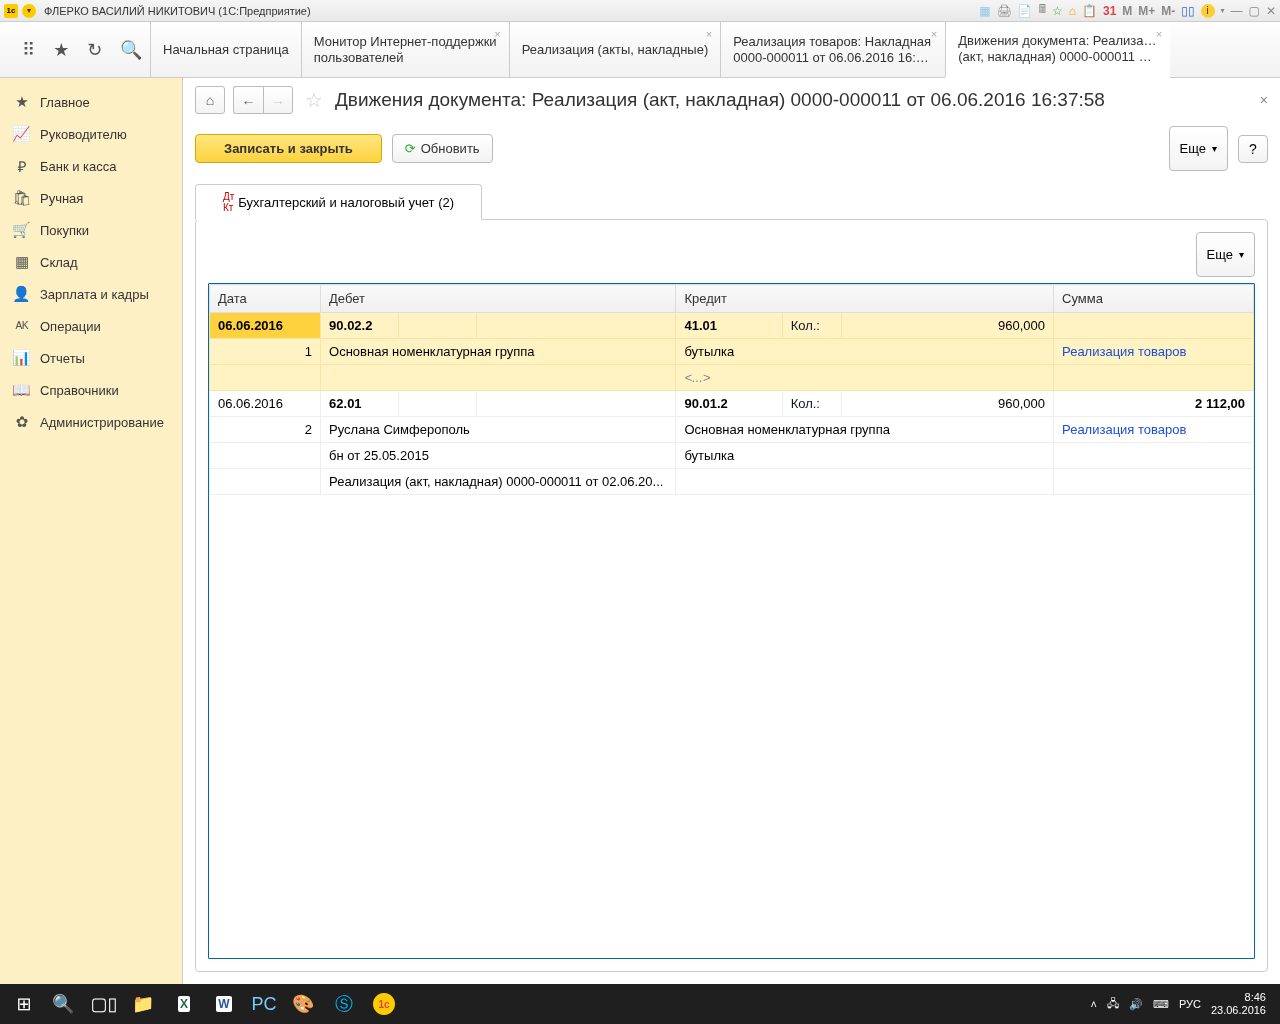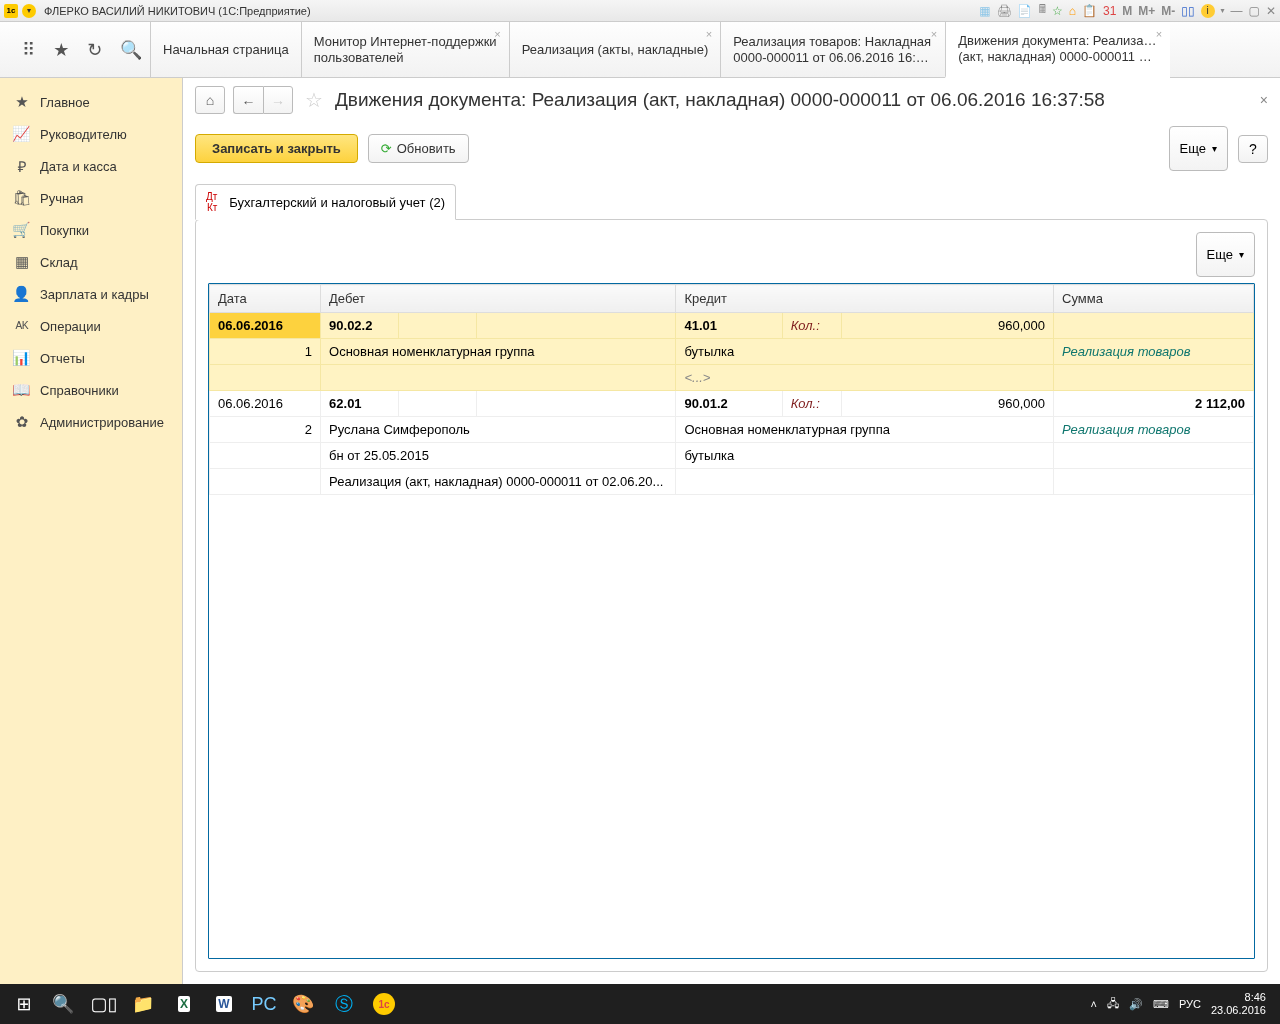--- a/index.html
+++ b/index.html
@@ -36,52 +36,52 @@
   .content-header { display:flex; align-items:center; gap: 8px; padding: 8px 12px; position:relative;}
   .btn-sq { width:30px; height:28px; border:1px solid #bbb; border-radius:3px; background:linear-gradient(#fff,#f3f3f3); display:flex; align-items:center; justify-content:center; font-size:14px; color:#555; cursor:pointer; }
   .btn-group { display:flex; }
   .btn-group .btn-sq:first-child { border-radius: 3px 0 0 3px; border-right:none; }
   .btn-group .btn-sq:last-child { border-radius: 0 3px 3px 0; }
   .star-icon { font-size: 20px; color:#ccc; padding: 0 4px;}
   .page-title { font-size: 19px; color:#333; flex:1; white-space: nowrap;}
   .close-page { font-size: 14px; color:#888; cursor:pointer;}
 
   .cmd-bar { display:flex; align-items:center; gap: 10px; padding: 4px 12px 12px 12px; }
-  .btn-yellow { background: linear-gradient(#ffe680,#fdd23e); border:1px solid #d4aa00; border-radius:4px; padding: 6px 16px; font-size:13px; font-weight:bold; color:#333; cursor:pointer; }
+  .btn-yellow { background: linear-gradient(#ffe680,#fdd23e); border:1px solid #d4aa00; border-radius:4px; padding: 6px 28px; font-size:13px; font-weight:bold; color:#333; cursor:pointer; }
   .btn-white { background: linear-gradient(#fff,#f3f3f3); border:1px solid #bbb; border-radius:4px; padding: 6px 12px; font-size:13px; color:#333; cursor:pointer; display:flex; align-items:center; gap:5px;}
   .btn-more { background: linear-gradient(#fff,#f3f3f3); border:1px solid #bbb; border-radius:4px; padding: 14px 10px; font-size:13px; cursor:pointer; display:flex; align-items:center; gap:6px;}
   .spacer { flex:1; }
   .btn-help { width:30px; height:28px; border:1px solid #bbb; border-radius:4px; background:linear-gradient(#fff,#f3f3f3); display:flex; align-items:center; justify-content:center; font-size:14px; cursor:pointer;}
 
   .checkbox-row { display:flex; align-items:center; gap: 10px; padding: 0 12px 10px 18px; font-size:13px;}
   .checkbox { width:14px; height:14px; border:1px solid #999; border-radius:2px; background:#fff;}
 
   
   .doc-tabs { padding: 0 12px; }
-  .doc-tab { display:inline-flex; align-items:center; gap:12px; border: 1px solid #ccc; border-bottom: 1px solid #fff; border-radius: 4px 4px 0 0; padding: 6px 10px; font-size: 13px; position:relative; top:1px; background:#fff; z-index:2;text-align:right;}
+  .doc-tab { display:inline-flex; align-items:center; gap:4px; border: 1px solid #ccc; border-bottom: 1px solid #fff; border-radius: 4px 4px 0 0; padding: 6px 27px; font-size: 13px; position:relative; top:1px; background:#fff; z-index:2;}
   .doc-tab-icon { font-size:10px; color:#c00;}
 
   .tab-content { border: 1px solid #ccc; border-radius: 4px; margin: 0 12px 12px 12px; flex:1; display:flex; flex-direction:column; padding: 12px; overflow:hidden;}
   .tbl-toolbar { display:flex; justify-content:flex-end; margin-bottom: 6px;}
 
   
   .tbl-wrap { border:1px solid #0369a1; border-radius:1px; flex:1; overflow:auto;}
   table { width: 100%; border-collapse: collapse; font-size: 13px;}
   thead th { background: linear-gradient(#fafafa,#efefef); border: 1px solid #ddd; padding: 6px 8px; text-align:left; font-weight:normal; color:#333;}
   tbody td { border: 1px solid #eee; padding: 5px 8px; vertical-align:top;}
   tbody tr.highlight td { background: #fff3c3; border-color:#f5e7a3;}
   .bold { font-weight: bold; }
-  .italic { font-style: italic; color:#0f766e;}
+  .italic { color:#1d4ed8;}
   .gray { color:#888; font-style:italic;}
   .num { text-align: right;}
   .col-date { width:100px; }
   .col-debet { }
   .col-credit { width: 340px;}
   .col-sum { width: 180px;}
-  .sub-qty { font-style:italic; color:#7f1d1d;margin-left:19px; }
+  .sub-qty { color:#0f172a;margin-left:19px; }
   .date-cell-hl { background:#fdd23e !important; font-weight:bold;}
   
   
   .taskbar { position: absolute; bottom:0; left:0; right:0; height: 40px; background: #1f1f1f; display:flex; align-items:center; padding: 0 4px; }
   .taskbar .tb-item { width:40px; height:36px; display:flex; align-items:center; justify-content:center; color:#fff; font-size:18px; cursor:pointer; }
   .taskbar .tray { margin-left:auto; display:flex; align-items:center; gap:10px; color:#fff; font-size:11px; padding-right:10px;}
   .taskbar .tray .clock { text-align:right; line-height:1.2;}
   .folder-icon { color:#ffcc4d; }
   .excel-icon { color:#1d6f42; background:#fff; border-radius:2px; font-size:12px; padding:1px 2px; font-weight:bold;}
   .word-icon { color:#2b579a; background:#fff; border-radius:2px; font-size:12px; padding:1px 2px; font-weight:bold;}
@@ -94,21 +94,21 @@
   <div class="dropdown-btn">▾</div>
   <div class="title">ФЛЕРКО ВАСИЛИЙ НИКИТОВИЧ  (1С:Предприятие)</div>
   <div class="win-icons">
     <span style="color:#8cc6e8;">▦</span>
     <span>🖨</span>
     <span>📄</span>
     <span>🖩</span>
     <span style="color:#4a4;">☆</span>
     <span style="color:#f90;">⌂</span>
     <span style="color:#f90;">📋</span>
-    <span style="color:#d44;">31</span>
+    <span style="color:#d44;font-weight:bold;">31</span>
     <span class="m-btn">M</span>
     <span class="m-btn">M+</span>
     <span class="m-btn">M-</span>
     <span style="color:#36c;">▯▯</span>
     <span style="background:#fc3;border-radius:50%;width:14px;height:14px;display:inline-flex;align-items:center;justify-content:center;font-size:10px;color:#333;">i</span>
     <span style="font-size:8px;">▾</span>
     <span>—</span>
     <span>▢</span>
     <span>✕</span>
   </div>
@@ -151,21 +151,21 @@
     <div class="nav-item">
         <span class="nav-icon">★</span>
         <span>Главное</span>
       </div>
     <div class="nav-item">
         <span class="nav-icon">📈</span>
         <span>Руководителю</span>
       </div>
     <div class="nav-item">
         <span class="nav-icon">₽</span>
-        <span>Дата и касса</span>
+        <span>Банк и касса</span>
       </div>
     <div class="nav-item">
         <span class="nav-icon">🛍</span>
         <span>Ручная</span>
       </div>
     <div class="nav-item">
         <span class="nav-icon">🛒</span>
         <span>Покупки</span>
       </div>
     <div class="nav-item">

